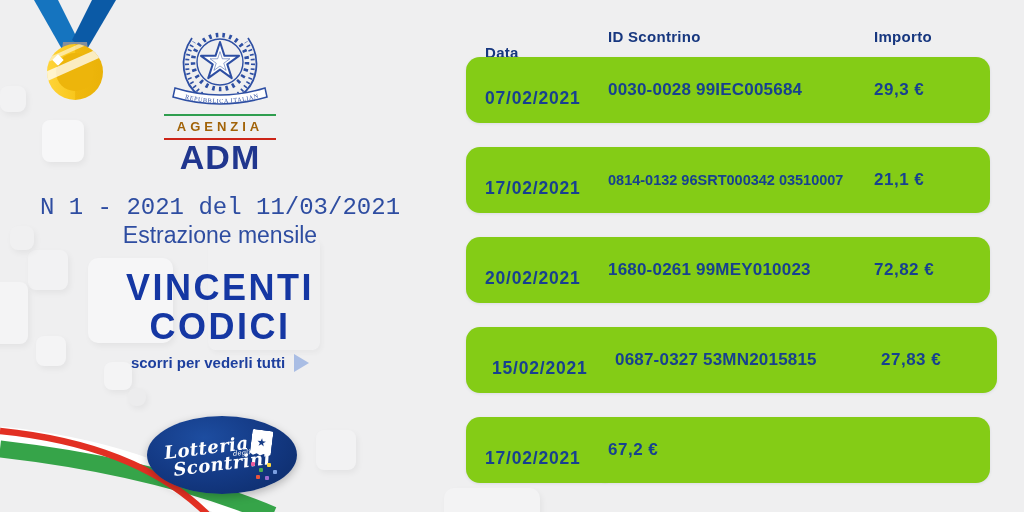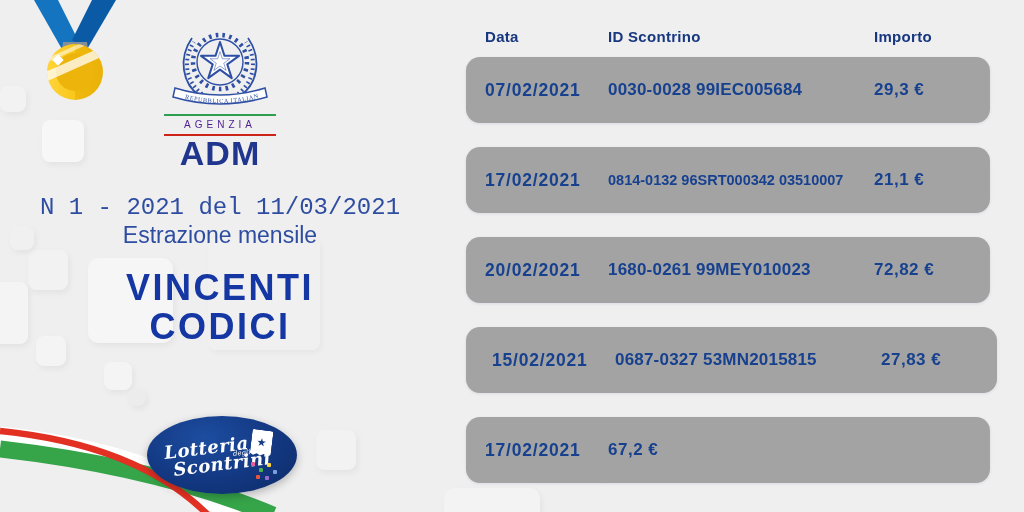--- a/index.html
+++ b/index.html
@@ -26,21 +26,21 @@
   .sq13{ left:316px; top:430px; width:40px; height:40px; background:#f2f2f3;}
   .sq14{ left:0px;   top:86px;  width:26px; height:26px; background:#f2f2f3;}
 
   
   .medal { position:absolute; left:28px; top:0; z-index:2; }
 
   .adm-block { position:absolute; left:150px; top:20px; width:140px; text-align:center; z-index:2;}
   .adm-emblem { display:block; margin:0 auto; }
   .agenzia-wrap { margin-top:2px; padding:3px 0 4px 0; width:112px; margin-left:auto; margin-right:auto;
                   border-top:2px solid #2f9e4f; border-bottom:2px solid #cc2418; }
-  .agenzia { font-size:10px; font-weight:400; letter-spacing:4px; color:#4c1d95; }
+  .agenzia { font-size:13px; font-weight:700; letter-spacing:4px; color:#a16207; }
   .adm-acronym { font-size:34px; font-weight:800; letter-spacing:1px; color:#20368e; line-height:30px; margin-top:2px;}
 
   .edition { position:absolute; left:0; top:195px; width:440px; text-align:center;
              font-size:24px; color:#2e4da1; z-index:2; line-height:26px;font-family:Liberation Mono, monospace;}
   .edition-sub { position:absolute; left:0; top:222px; width:440px; text-align:center;
              font-size:23px; color:#2e4da1; z-index:2;}
 
   .big-title { position:absolute; left:0; top:268px; width:440px; text-align:center; z-index:2;
                font-size:36px; font-weight:800; letter-spacing:2.5px; color:#1537a3; line-height:39px;}
 
@@ -66,24 +66,24 @@
   .receipt { position:absolute; left:104px; top:14px; width:21px; height:27px; background:#fff;
       border-radius:2px; transform:rotate(7deg); text-align:center;
       clip-path:polygon(0 0,100% 0,100% 88%,83% 95%,66% 88%,50% 95%,33% 88%,16% 95%,0 88%);}
   .receipt .star-glyph { color:#143a85; font-size:11px; line-height:24px; }
   .confetti { position:absolute; width:4px; height:4px; border-radius:1px; }
 
   
   .tbl { position:absolute; left:466px; top:0; width:524px; z-index:2; }
   .tbl-head { position:absolute; top:28px; left:0; width:524px; display:flex;
               font-size:15px; font-weight:700; color:#17377f; letter-spacing:0.3px;}
-  .col-data    { width:123px; padding-left:19px; flex:none; }
+  .col-data    { width:123px; padding-left:19px; flex:none;margin-top:16px; }
   .col-id      { width:266px; flex:none; }
   .col-importo { flex:1; }
-  .tbl-row { position:absolute; left:0; width:524px; height:66px; background:#a3a3a3;
+  .tbl-row { position:absolute; left:0; width:524px; height:66px; background:#84cc16;
              border-radius:14px; display:flex; align-items:center;
              box-shadow:0 1px 3px rgba(40,60,110,0.10); color:#17418f; font-weight:700;}
   .row0 { top:57px; } .row1 { top:147px; } .row2 { top:237px; } .row3 { top:327px;padding-left:7px; } .row4 { top:417px; }
   .cell-data { font-size:17.5px; letter-spacing:0.8px; }
   .cell-id   { font-size:17px;  letter-spacing:0.2px; }
   .tbl-row.id-long .cell-id { font-size:14.5px; letter-spacing:0px; }
   .cell-importo { font-size:17px; letter-spacing:0.5px; }
 </style>
 </head>
 <body>
@@ -154,20 +154,23 @@
   </div>
 
   <div class="edition">N 1 - 2021 del 11/03/2021</div>
   <div class="edition-sub">Estrazione mensile</div>
 
   <div class="big-title">
     <div>VINCENTI</div>
     <div>CODICI</div>
   </div>
 
+  <div class="scroll-hint">
+    <span>scorri per vederli tutti</span><span class="tri"></span>
+  </div>
 
   <svg class="ribbon" width="330" height="97" viewBox="0 0 330 97">
     <path d="M0,22.5 Q148,38 237,100" stroke="#ffffff" stroke-width="22" fill="none"></path>
     <path d="M0,34 Q158,52 273,100" stroke="#36a449" stroke-width="17" fill="none"></path>
     <path d="M0,16 Q138,30 208,100" stroke="#e23023" stroke-width="6.5" fill="none"></path>
   </svg>
 
   <div class="lottery-logo">
     <span class="logo-word1">Lotteria</span>
     <span class="logo-connector">degli</span>

